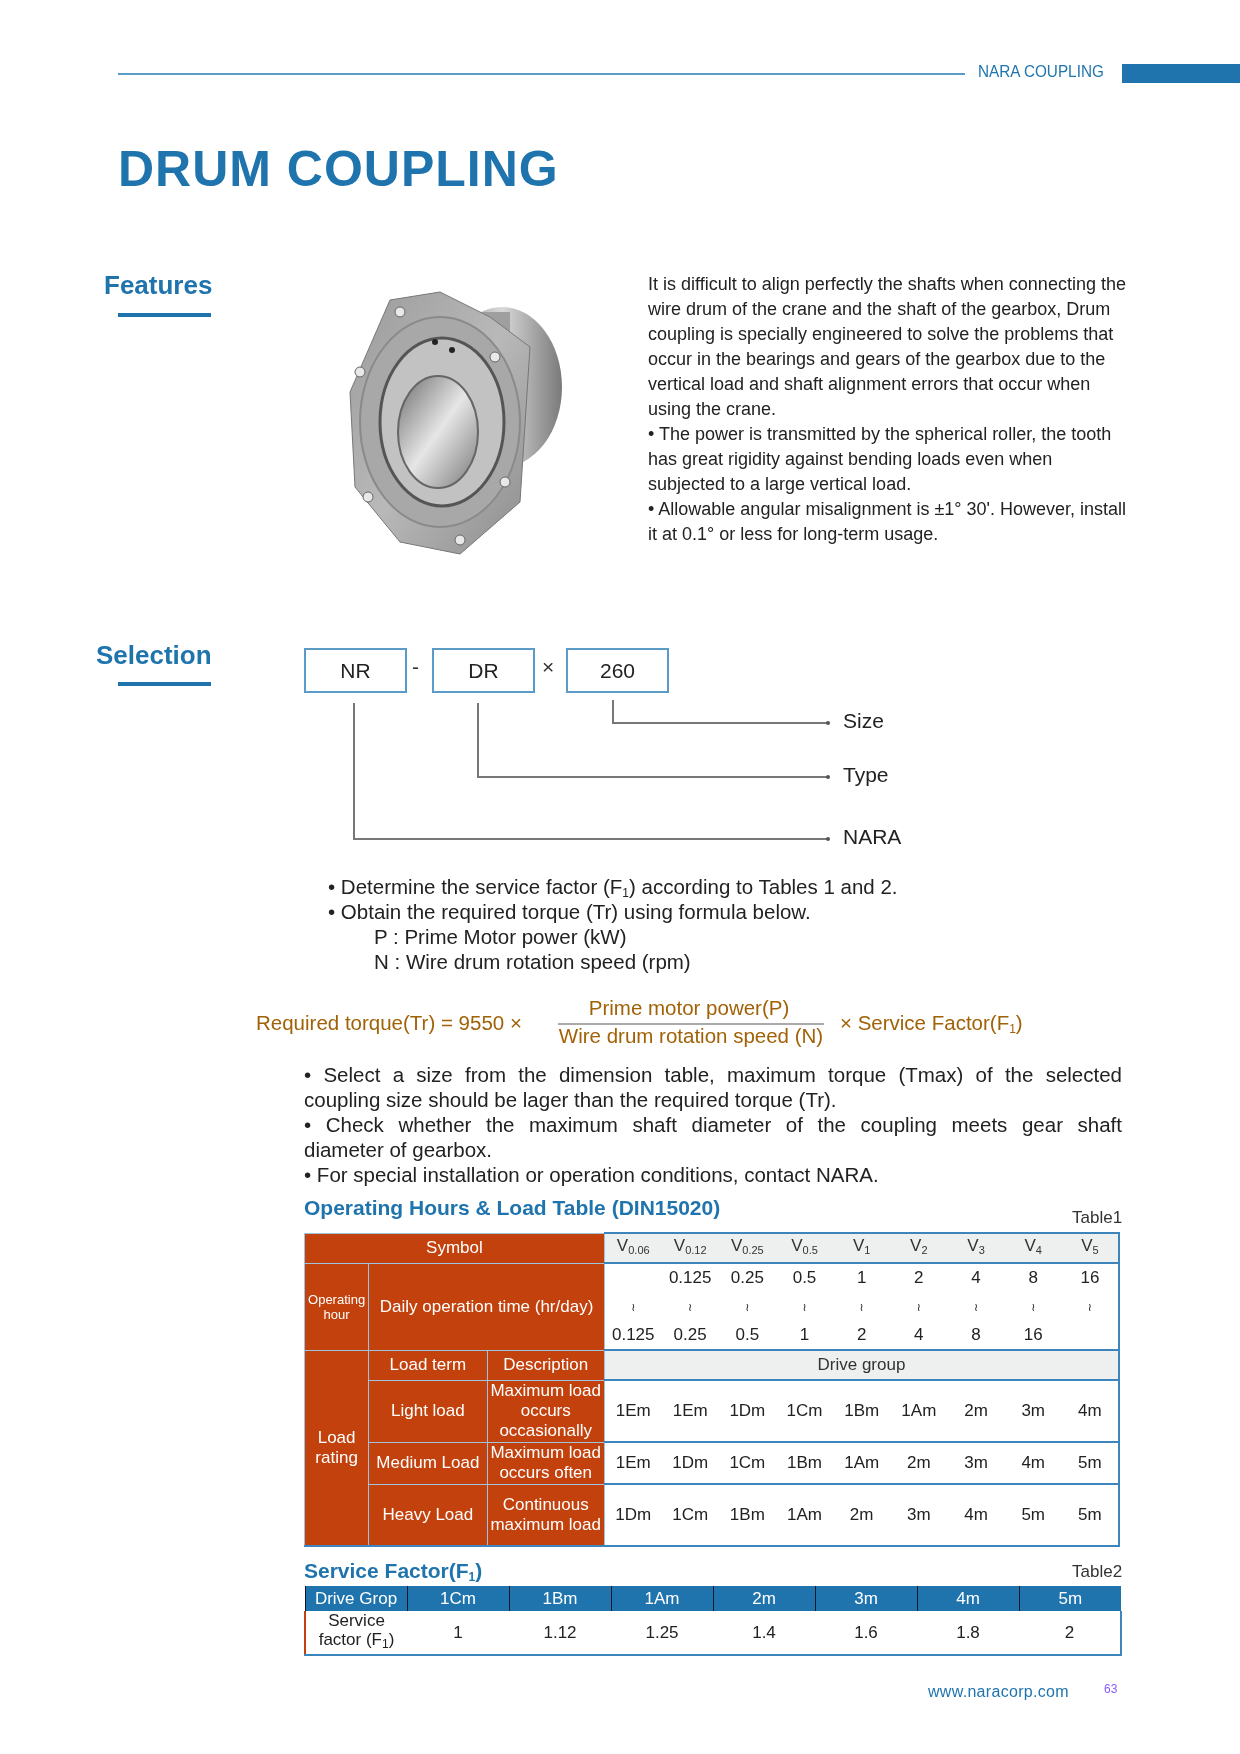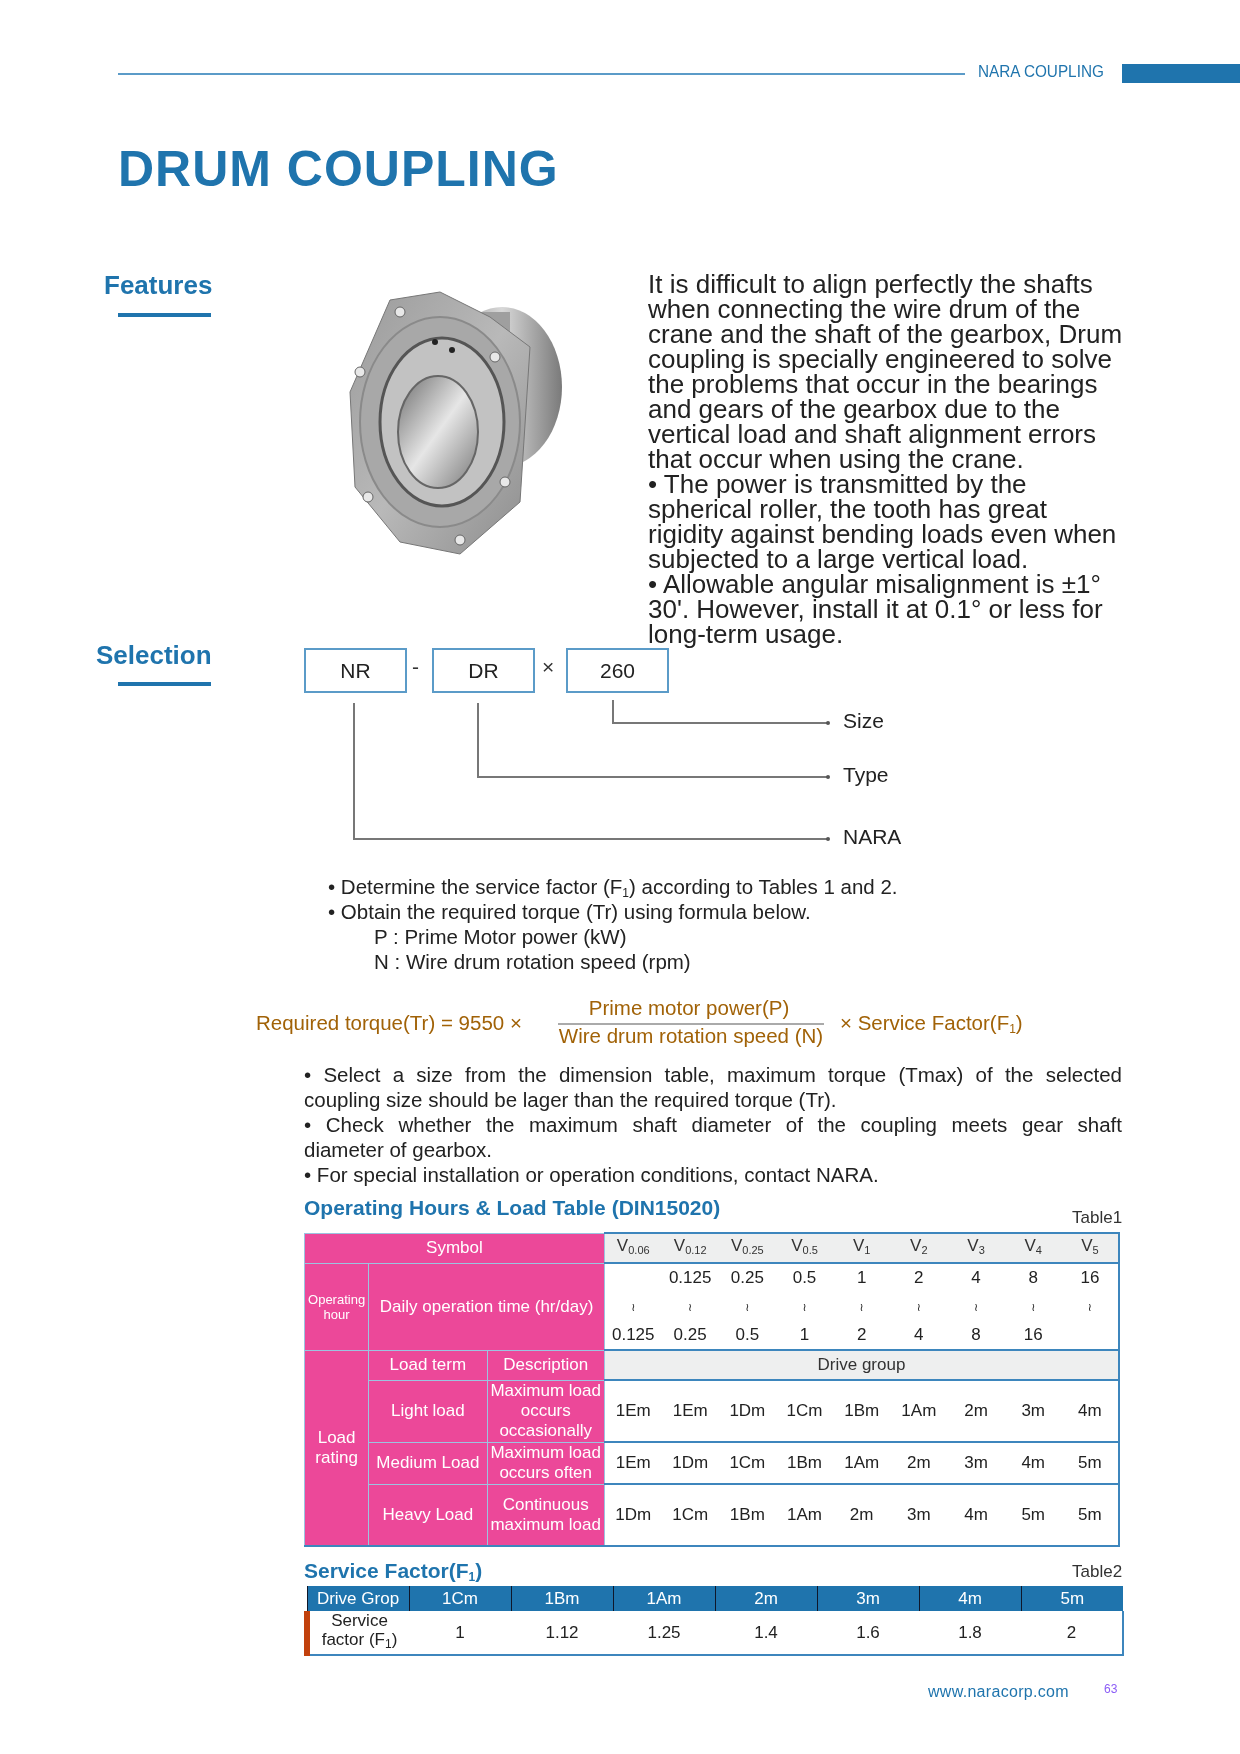--- a/index.html
+++ b/index.html
@@ -13,21 +13,21 @@
     .brand-bar { left: 1122px; top: 64px; width: 118px; height: 19px; background: #1f74ad; }
 
     .page-title { left: 118px; top: 140px; font-size: 50px; font-weight: bold; color: #1f74ad; letter-spacing: 1px; white-space: nowrap; }
 
     .section-h { font-size: 26px; font-weight: bold; color: #1f74ad; white-space: nowrap; }
     .section-ul { height: 4px; background: #1f74ad; }
 
     
     .product { left: 330px; top: 272px; width: 240px; height: 285px; }
 
-    .features-text { left: 648px; top: 272px; width: 480px; font-size: 26px; line-height: 25px; color: #222; }
+    .features-text { left: 648px; top: 272px; width: 480px; font-size: 18px; line-height: 25px; color: #222; }
     .features-text p { margin: 0; }
 
     
     .sel-box { top: 648px; height: 45px; border: 2px solid #5b9bc8; font-size: 21px; display: flex; align-items: center; justify-content: center; color: #222; }
     .sel-sep { top: 655px; font-size: 21px; color: #333; }
     .leader-h { height: 2px; background: #777; }
     .leader-v { width: 2px; background: #777; }
     .leader-dot { width: 4px; height: 4px; border-radius: 2px; background: #555; }
     .leader-label { font-size: 21px; color: #222; white-space: nowrap; }
 
@@ -40,35 +40,35 @@
     .bullets2 { left: 304px; top: 1062px; width: 818px; font-size: 20.5px; line-height: 25px; color: #222; }
     .bullets2 .j { text-align: justify; text-align-last: justify; }
 
     .tbl-title { font-size: 21px; font-weight: bold; color: #1f74ad; white-space: nowrap; }
     .tbl-tag { font-size: 17px; color: #333; white-space: nowrap; }
 
     
     table { border-collapse: collapse; table-layout: fixed; }
     .optbl { left: 304px; top: 1232px; width: 816px; font-size: 17px; }
     .optbl td { text-align: center; vertical-align: middle; padding: 0; line-height: 20px; }
-    .optbl td.b { background: #ec4899; color: #ffffff; border: 1px solid #9cc3e0; }
+    .optbl td.b { background: #c2410c; color: #ffffff; border: 1px solid #9cc3e0; }
     .optbl td.g { background: #eeefef; color: #333; border-top: 2px solid #3d86bd; border-bottom: 2px solid #3d86bd; }
     .optbl td.w { background: #fff; color: #222; }
     .optbl tr.rule td.w { border-top: 2px solid #3d86bd; }
     .optbl td.edge { border-right: 2px solid #3d86bd; }
     .optbl .tiny { font-size: 13px; line-height: 15px; }
     .optbl .sq { font-size: 11px; color: #555; }
     .vsub { font-size: 11px; vertical-align: -3px; }
 
     
     .sftbl { left: 304px; top: 1586px; width: 816px; font-size: 17px; }
     .sftbl td { text-align: center; vertical-align: middle; padding: 0; }
     .sftbl tr.h td { background: #1f74ad; color: #fff; height: 25px; border-left: 1px solid #0f172a; }
     .sftbl tr.v td { background: #fff; color: #222; height: 43px; border-bottom: 2px solid #3d86bd; line-height: 19px; }
-    .sftbl tr.v td:first-child { border-left: 6px solid #c2410c; }
+    .sftbl tr.v td:first-child { border-left: 2px solid #c2410c; }
     .sftbl tr.v td:last-child { border-right: 2px solid #3d86bd; }
 
     .footer-url { left: 928px; top: 1683px; font-size: 16px; color: #1f74ad; white-space: nowrap; letter-spacing: 0.3px; }
     .footer-page { left: 1104px; top: 1682px; font-size: 12px; color: #8b5cf6; white-space: nowrap; }
   </style>
 </head>
 <body>
 
 <div class="abs top-rule"></div>
 <div class="abs brand">NARA COUPLING</div>

